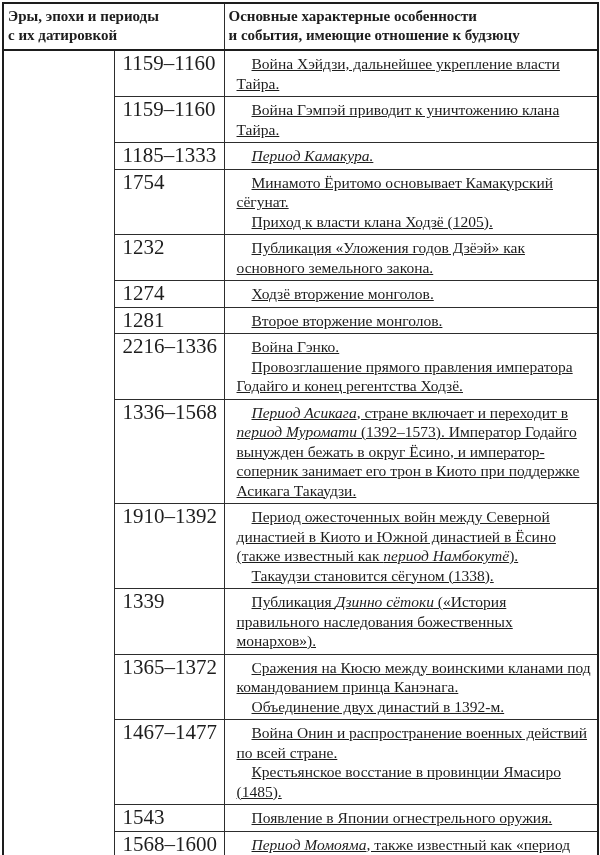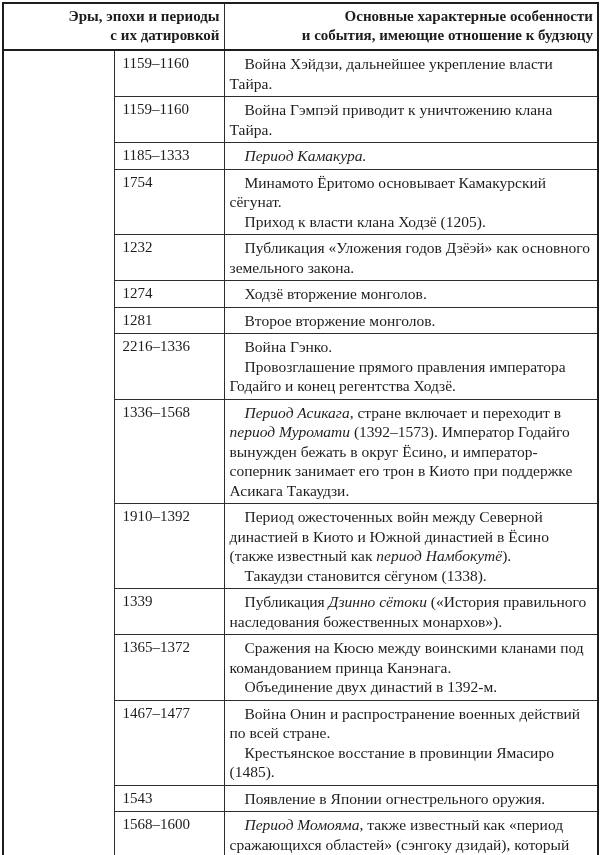--- a/index.html
+++ b/index.html
@@ -29,37 +29,38 @@
   col.c-date  { width: 110px; }
   col.c-desc  { width: 374px; }
 
   th, td {
     border: 1px solid #2d2d2d;
     vertical-align: top;
     font-weight: normal;
   }
   thead th {
     font-weight: bold;
-    text-align: right;
+    text-align: left;
     font-size: 15px;
     line-height: 19px;
     padding: 3px 4px 4px 4px;
     border-bottom: 2px solid #1d1d1d;
   }
   td.cell-era {
     background: #ffffff;
   }
   td.cell-date {
-    font-size: 15px;
+    font-size: 21px;
     line-height: 19.5px;
     padding: 3px 4px 2px 8px;
     white-space: nowrap;
   }
   td.cell-desc {
-    padding: 3px 6px 3px 5px;
+    padding: 3px 6px 3px 12px;
+    text-decoration: underline;
   }
   td.cell-desc p {
     margin: 0;
     font-size: 15.5px;
     line-height: 19.5px;
     text-indent: 15px;
   }
   td.cell-desc em {
     font-style: italic;
   }

